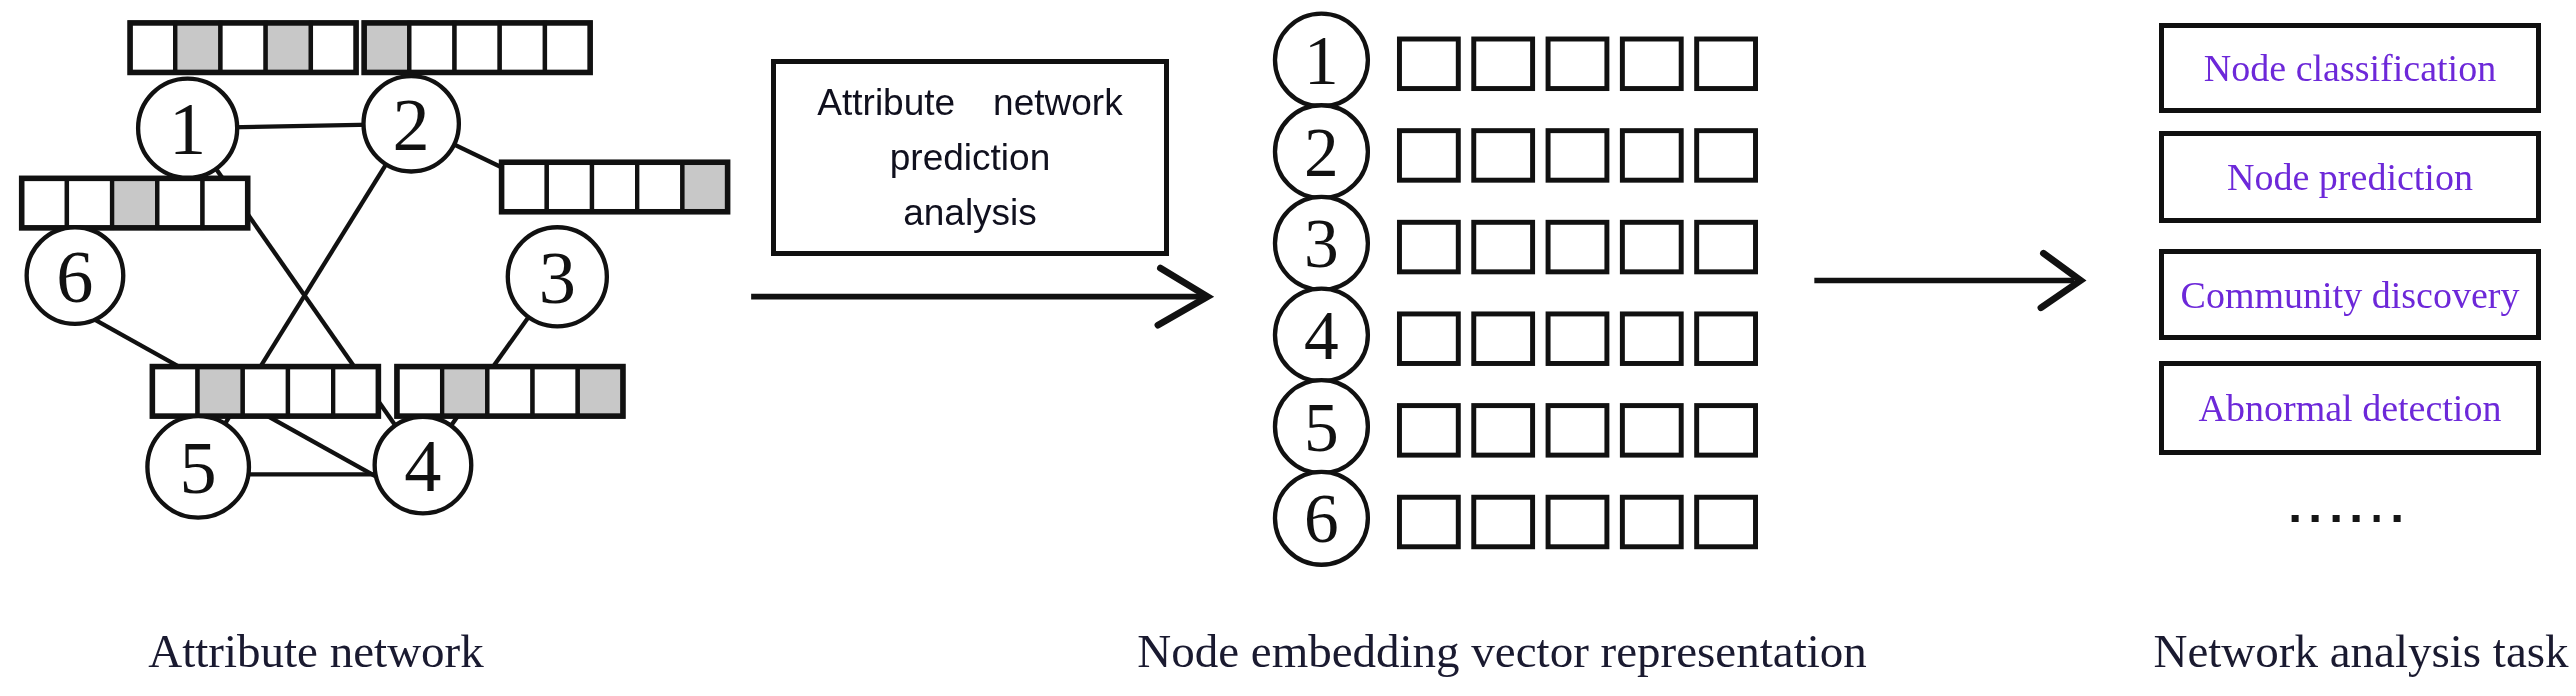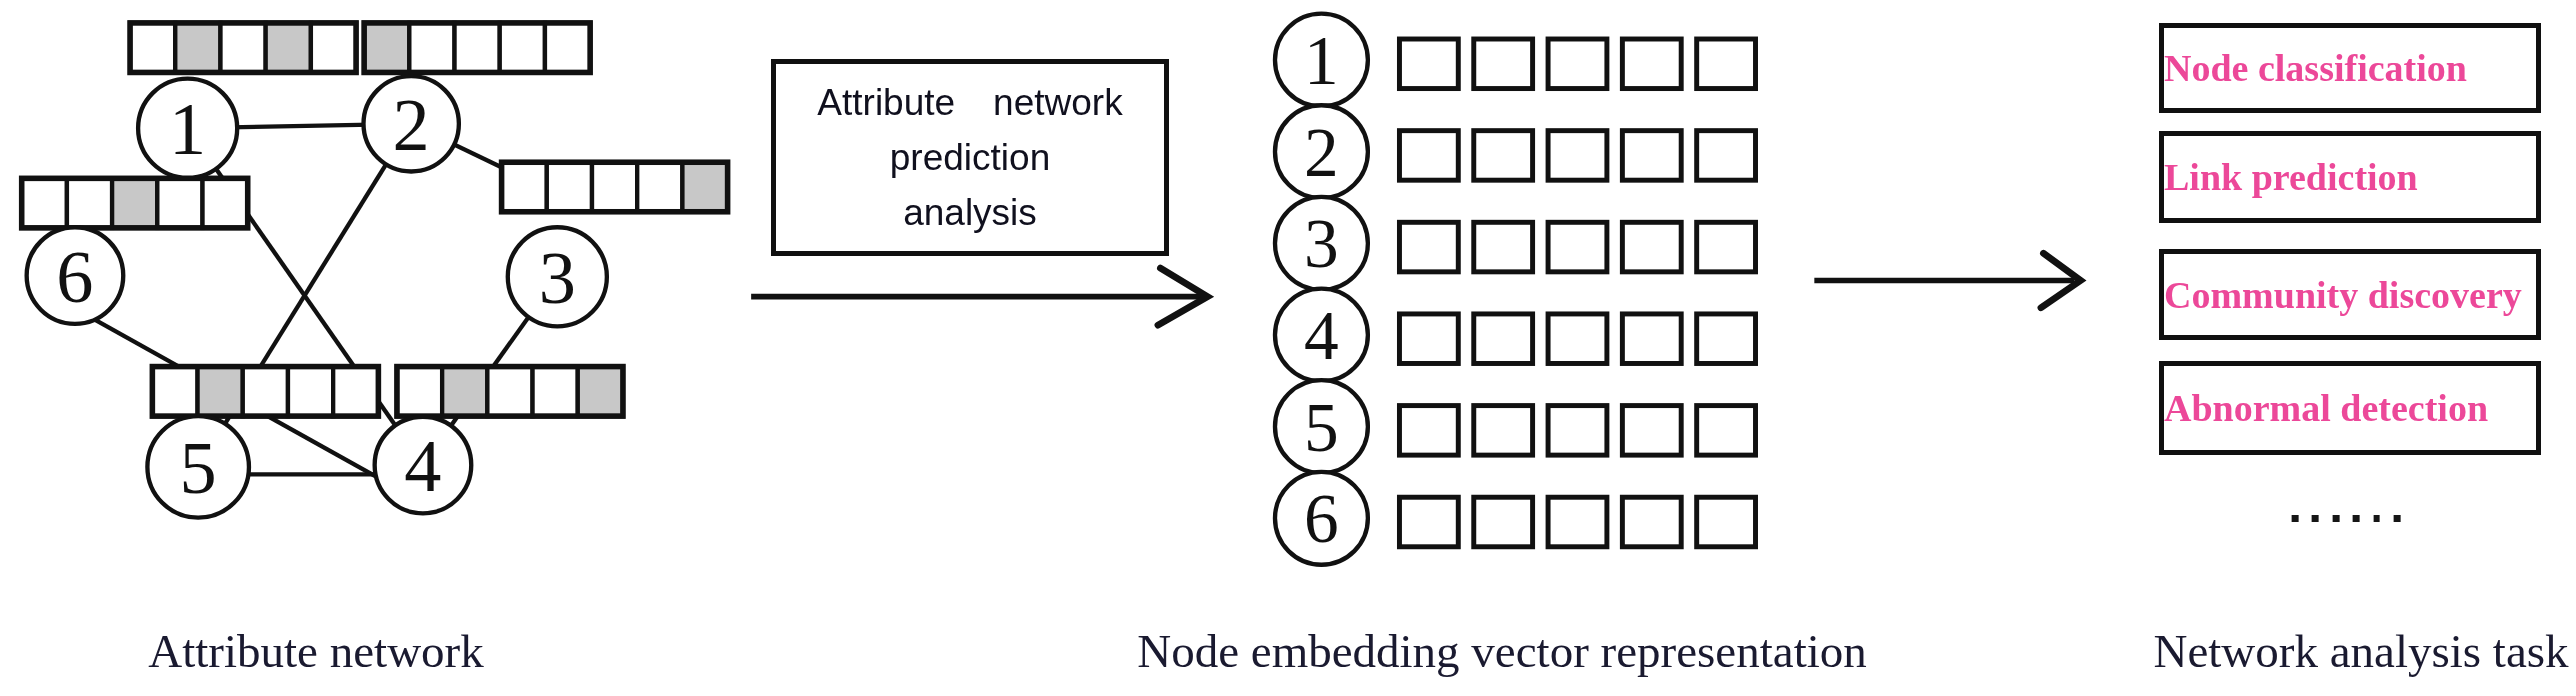--- a/index.html
+++ b/index.html
@@ -6,22 +6,22 @@
   body{width:2576px;height:696px;position:relative;overflow:hidden;
        font-family:"Liberation Serif","DejaVu Serif",serif;}
   #canvas{position:absolute;left:0;top:0;width:2576px;height:696px;}
   #diagram-svg{position:absolute;left:0;top:0;}
   .algo-box{position:absolute;background:#ffffff;border:5.6px solid #101010;
             display:flex;flex-direction:column;justify-content:center;align-items:center;
             font-family:"Liberation Sans","DejaVu Sans",sans-serif;
             font-size:37px;line-height:55px;color:#10101e;text-align:center;}
   .algo-line{white-space:pre;word-spacing:8.7px;}
   .task-box{position:absolute;background:#ffffff;border:5px solid #101010;
-            display:flex;align-items:center;
-            font-size:38px;color:#ec4899;text-align:center;white-space:nowrap;font-weight:bold;}
+            display:flex;justify-content:center;align-items:center;
+            font-size:38px;color:#6d28d9;text-align:center;white-space:nowrap;}
   .fig-label{position:absolute;transform:translateX(-50%);white-space:nowrap;
              font-size:47px;color:#1a1a30;}
   .dots-row{position:absolute;transform:translateX(-50%);display:flex;}
   .dot{display:inline-block;background:#151515;}
 </style>
 </head>
 <body>
 
 <div id="canvas">
 
@@ -182,21 +182,21 @@
   <div class="algo-box" id="algo-box" style="left: 771px; top: 59px; width: 388px; height: 187px;">
     <div class="algo-line">Attribute  network</div>
     <div class="algo-line">prediction</div>
     <div class="algo-line">analysis</div>
   </div>
 
   <div class="task-box" id="task-box-0" style="left: 2159px; top: 23px; width: 372px; height: 80px;">
     <span>Node classification</span>
   </div>
   <div class="task-box" id="task-box-1" style="left: 2159px; top: 131px; width: 372px; height: 82px;">
-    <span>Link prediction</span>
+    <span>Node prediction</span>
   </div>
   <div class="task-box" id="task-box-3" style="left: 2159px; top: 361px; width: 372px; height: 84px;">
     <span>Abnormal detection</span>
   </div>
   <div class="task-box" id="task-box-2" style="left: 2159px; top: 249px; width: 372px; height: 81px;">
     <span>Community discovery</span>
   </div>
 
   <div class="dots-row" id="dots-row" style="left: 2346px; top: 515px;">
       <span class="dot" style="width: 6.8px; height: 6.8px; margin-right: 13.6px;"></span>

